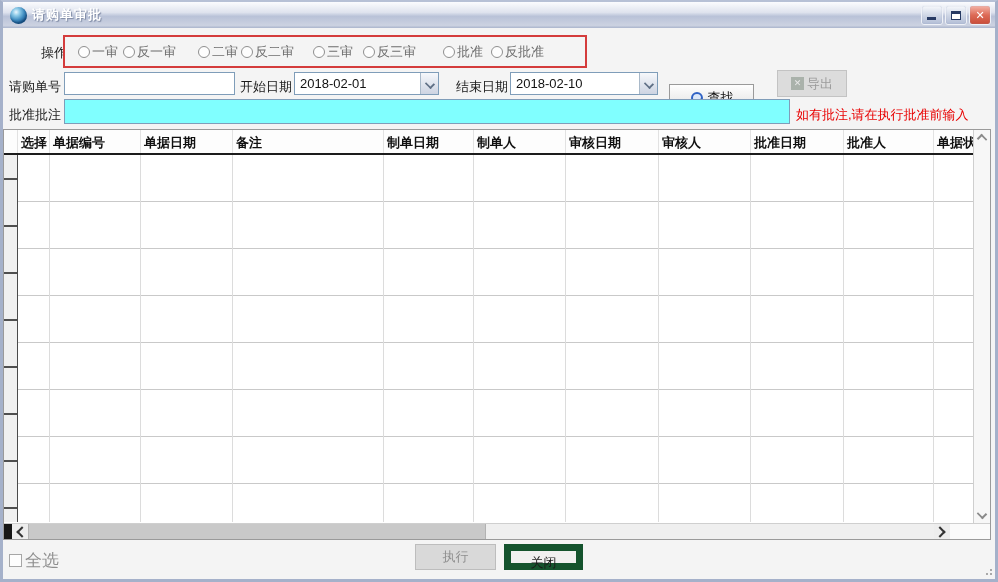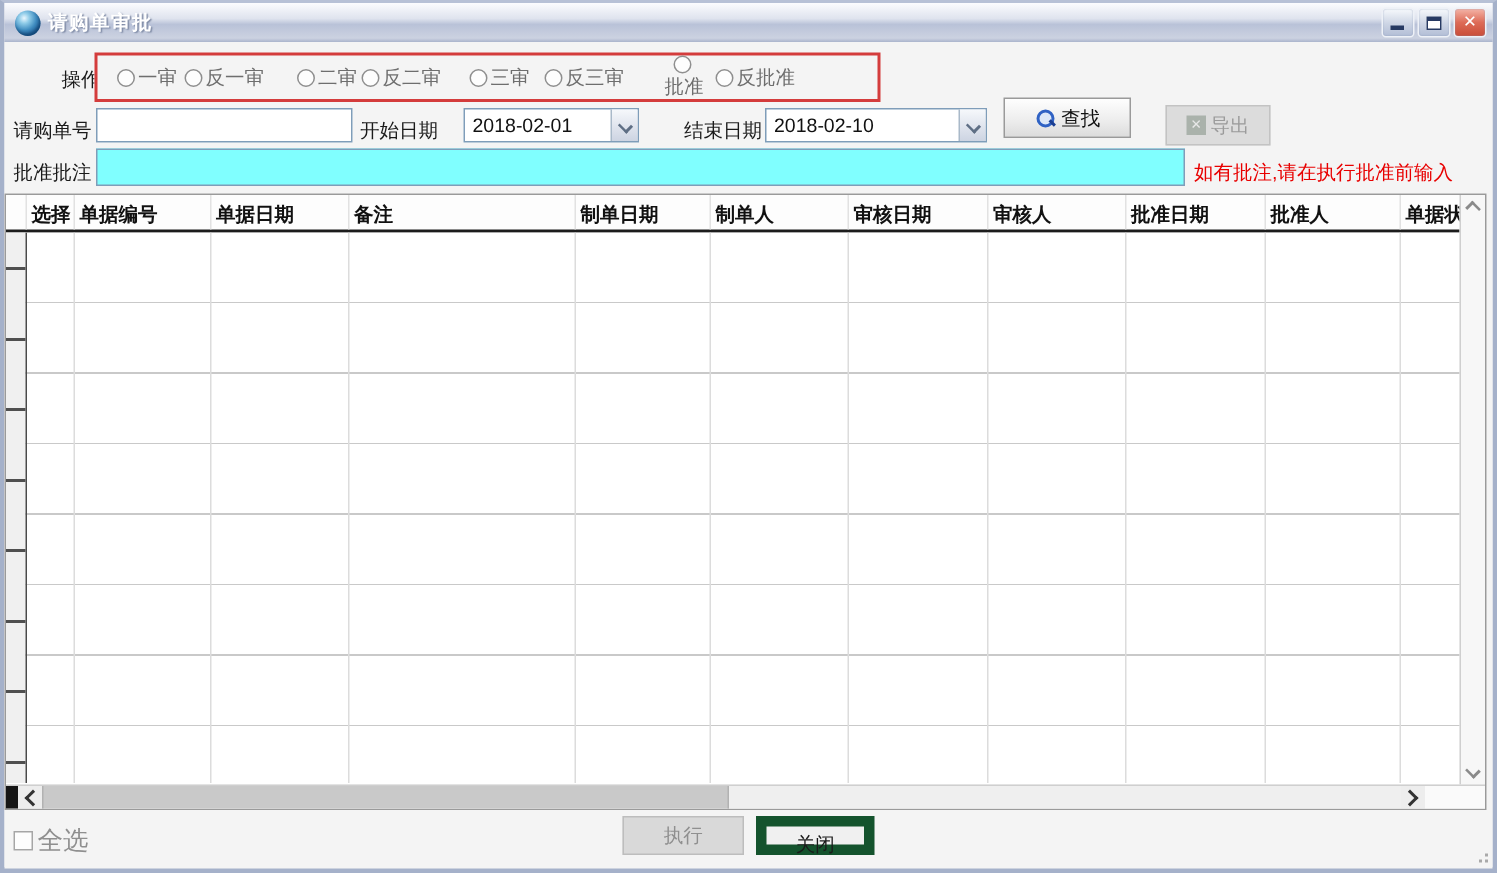--- a/index.html
+++ b/index.html
@@ -43,41 +43,41 @@
   .radio-item { display:flex; align-items:center; cursor:pointer; flex:none; }
   .radio-circle { width:12px; height:12px; border-radius:50%; border:1px solid #8f8f8f;
     background:#fdfdfd; margin-right:2px; flex:none; }
   .radio-item span.rlabel { color:#6e6e6e; font-size:13px; white-space:nowrap; }
   .radio-item:nth-child(1){ margin-left:13px; }
   .radio-item:nth-child(2){ margin-left:5px; }
   .radio-item:nth-child(3){ margin-left:22px; }
   .radio-item:nth-child(4){ margin-left:3px; }
   .radio-item:nth-child(5){ margin-left:19px; }
   .radio-item:nth-child(6){ margin-left:10px; }
-  .radio-item:nth-child(7){ margin-left:27px;flex-direction:column; }
+  .radio-item:nth-child(7){ margin-left:27px; }
   .radio-item:nth-child(8){ margin-left:8px; }
 
   
   .f-label1 { left:6px; top:50px; }
   .txt-input { position:absolute; left:61px; top:44px; width:171px; height:23px;
     border:1px solid #7f9db9; background:#fff; font-size:13px; padding:0 4px;
     font-family:inherit; }
   .f-label2 { left:237px; top:50px; }
   .combo { position:absolute; top:44px; height:23px; border:1px solid #7f9db9;
     background:#fff; display:flex; align-items:center; }
-  .combo.start { left:306px; width:117px; }
+  .combo.start { left:291px; width:145px; }
   .combo.end   { left:507px; width:148px; }
   .combo .val { flex:1; padding-left:5px; font-size:13px; color:#111; }
   .combo .dd { width:18px; height:100%; border-left:1px solid #a9b9c9;
     background:linear-gradient(#f6f8fb,#dde2ec 60%,#cdd4e2); position:relative; cursor:pointer; }
   .combo .dd::after { content:""; position:absolute; left:5px; top:7px; width:6px; height:6px;
     border-right:2px solid #5f6f85; border-bottom:2px solid #5f6f85; transform:rotate(45deg) scale(1,.8); }
   .f-label3 { left:453px; top:50px; }
 
-  .btn-find { position:absolute; left:666px; top:37px; width:85px; height:27px;
+  .btn-find { position:absolute; left:666px; top:56px; width:85px; height:27px;
     border:1px solid #9a9a9a; background:linear-gradient(#fefefe,#ececec 60%,#dcdcdc);
     display:flex; align-items:center; justify-content:center; gap:4px;
     font-size:13px; color:#111; cursor:pointer; }
   .icon-mag { width:14px; height:14px; position:relative; flex:none; }
   .icon-mag::before { content:""; position:absolute; left:1px; top:1px; width:8px; height:8px;
     border-radius:50%; border:2px solid #2f62c4; background:#dce8f8; }
   .icon-mag::after { content:""; position:absolute; left:9px; top:9px; width:5px; height:2px;
     background:#1b3f93; transform:rotate(45deg); }
   .btn-export { position:absolute; left:774px; top:42px; width:70px; height:27px;
     border:1px solid #c3c3c3; background:#dcdcdc; color:#9b9b9b;

